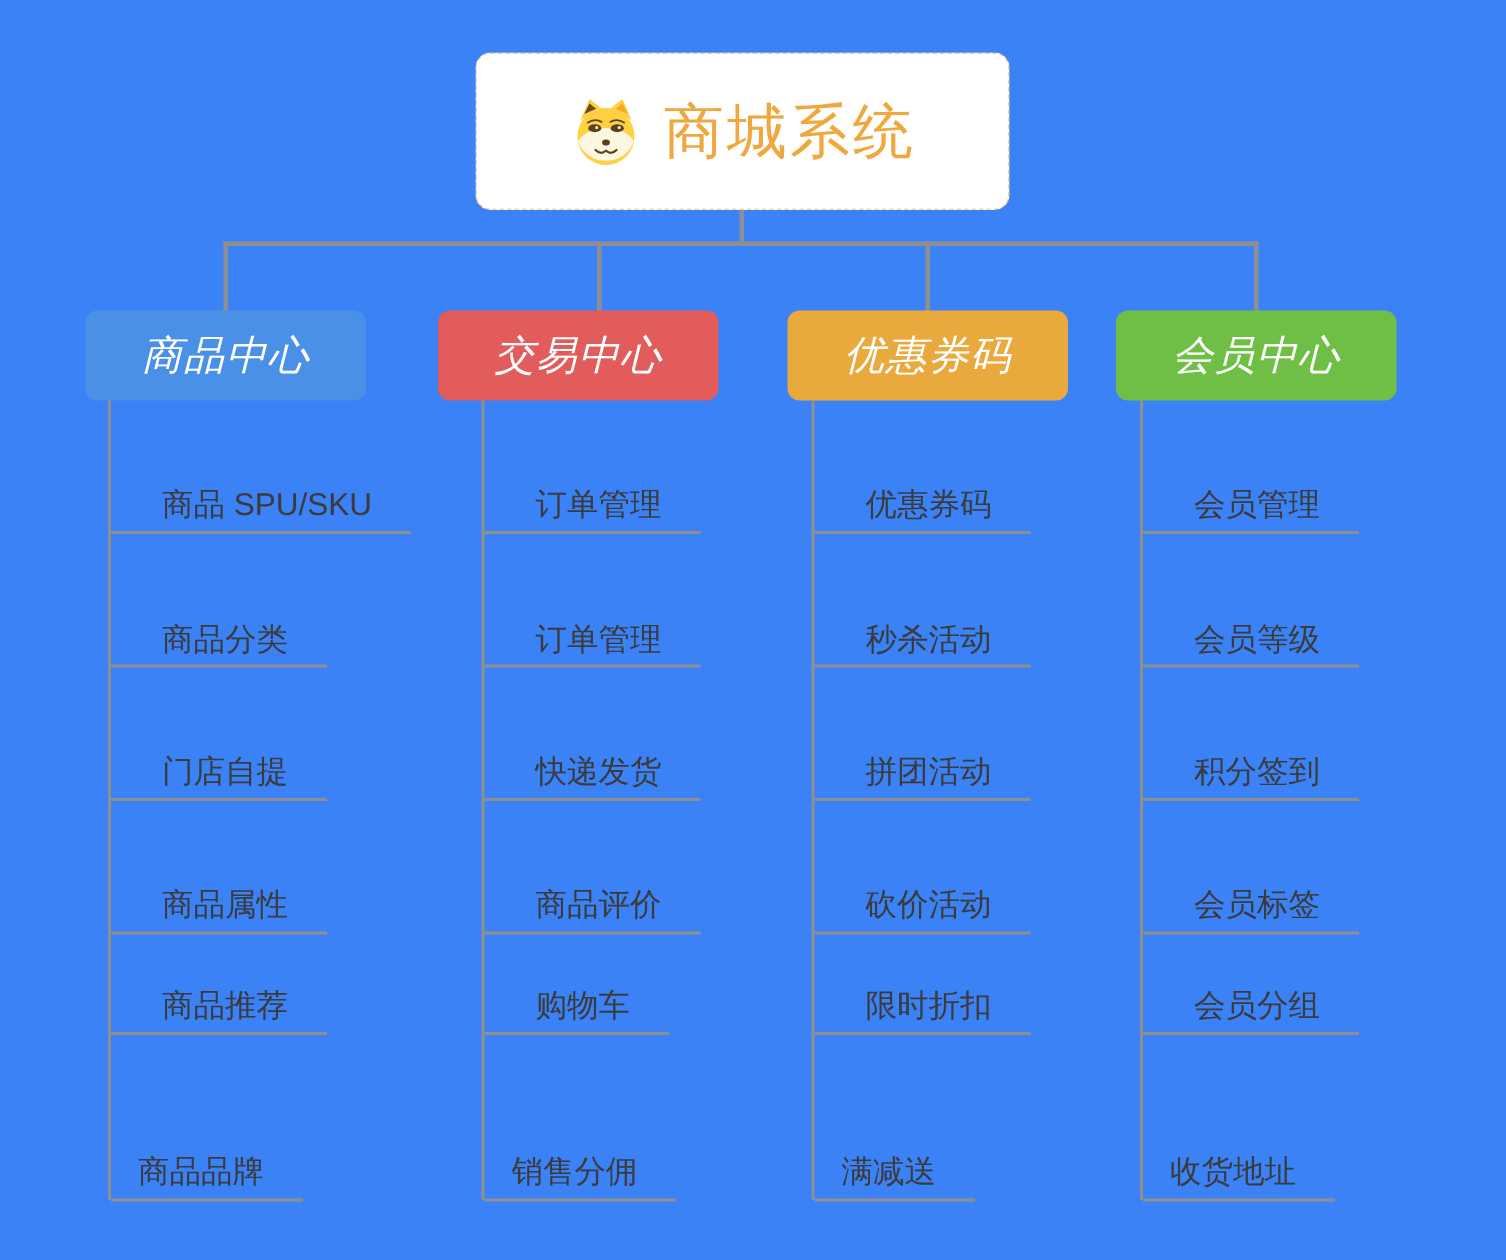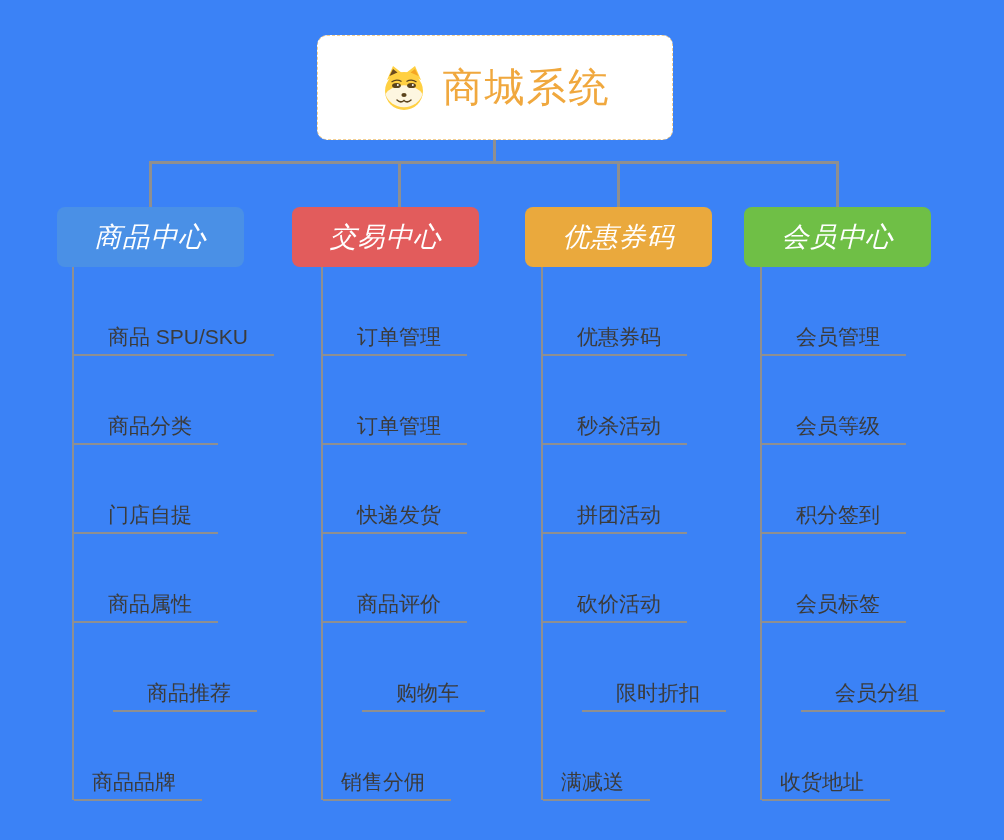--- a/index.html
+++ b/index.html
@@ -40,21 +40,21 @@
     border-left:2px solid #8f8f8f;
   }
   .trunk.t0{left:72px;} .trunk.t1{left:321px;} .trunk.t2{left:541px;} .trunk.t3{left:760px;}
   .leaf{
     position:absolute;left:0;height:34px;display:inline-block;white-space:nowrap;
     border-bottom:2px solid #8f8f8f;
     padding:0 26px 0 34px;line-height:34px;
     font-size:21px;color:#3b3b3b;
   }
   .leaf.r0{top:53px;} .leaf.r1{top:142px;font-family:Liberation Serif, serif;} .leaf.r2{top:231px;}
-  .leaf.r3{top:320px;} .leaf.r4{top:409px;margin-left:39px;} .leaf.r5{top:498px;padding-left:18px;}
+  .leaf.r3{top:320px;} .leaf.r4{top:387px;} .leaf.r5{top:498px;padding-left:18px;}
 </style>
 </head>
 <body>
 
 <div class="canvas">
 
   <div class="line root-stub"></div>
   <div class="line bus"></div>
   <div class="line drop d0"></div>
   <div class="line drop d1"></div>

